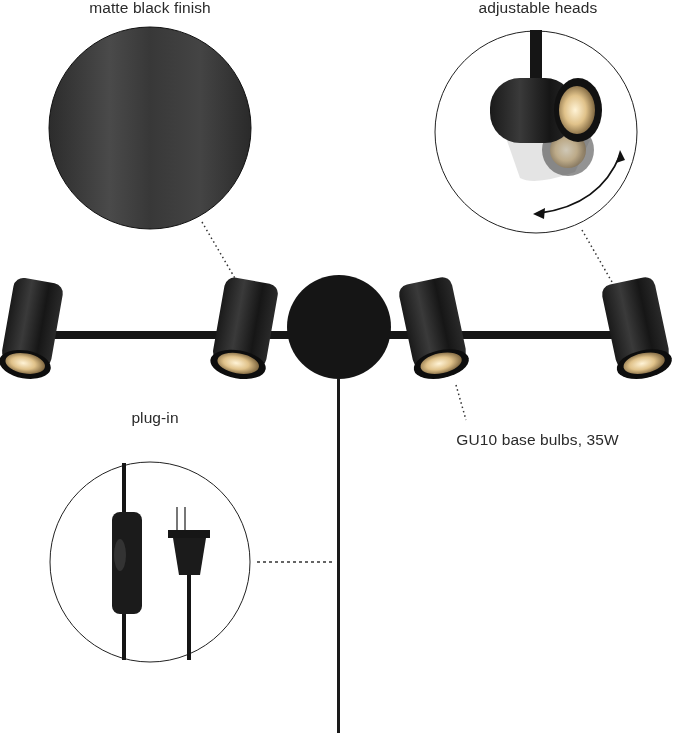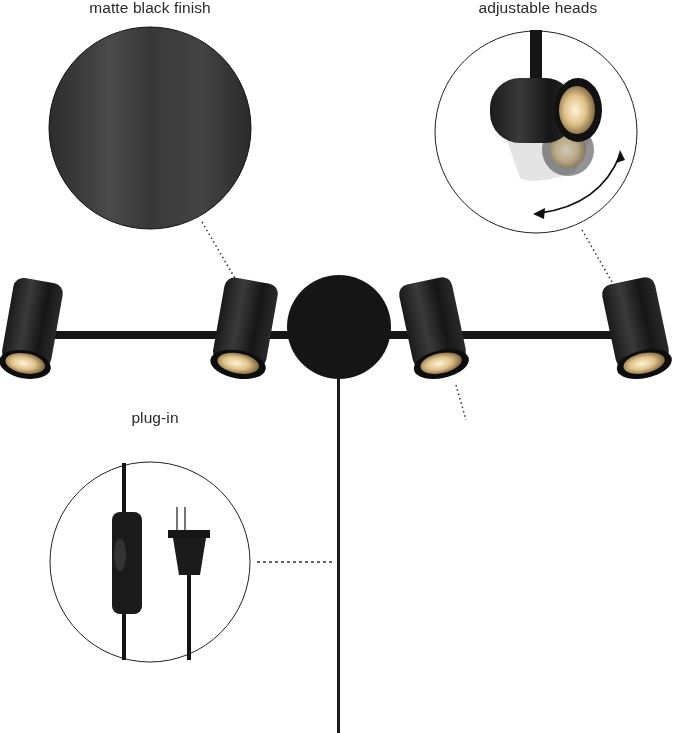--- a/index.html
+++ b/index.html
@@ -10,20 +10,21 @@
   .center { text-align:center; }
   svg.art { position:absolute; left:0; top:0; }
 </style>
 </head>
 <body>
 
 <div class="label center" style="left:80px; top:-2px; width:140px;">matte black finish</div>
 <div class="label center" style="left:470px; top:-2px; width:136px;">adjustable heads</div>
 <div class="label center" style="left:125px; top:408px; width:60px;">plug-in</div>
 <div class="label center" style="left:445px; top:430px; width:185px;">
+  <div>GU10 base bulbs, 35W</div>
 </div>
 
 <svg class="art" width="679" height="733" viewBox="0 0 679 733">
   <defs>
     <linearGradient id="swatchGrad" x1="0" x2="1" y1="0" y2="0">
       <stop offset="0" stop-color="#2c2c2c"></stop>
       <stop offset="0.3" stop-color="#4a4a4a"></stop>
       <stop offset="0.5" stop-color="#383838"></stop>
       <stop offset="0.75" stop-color="#444"></stop>
       <stop offset="1" stop-color="#2a2a2a"></stop>

